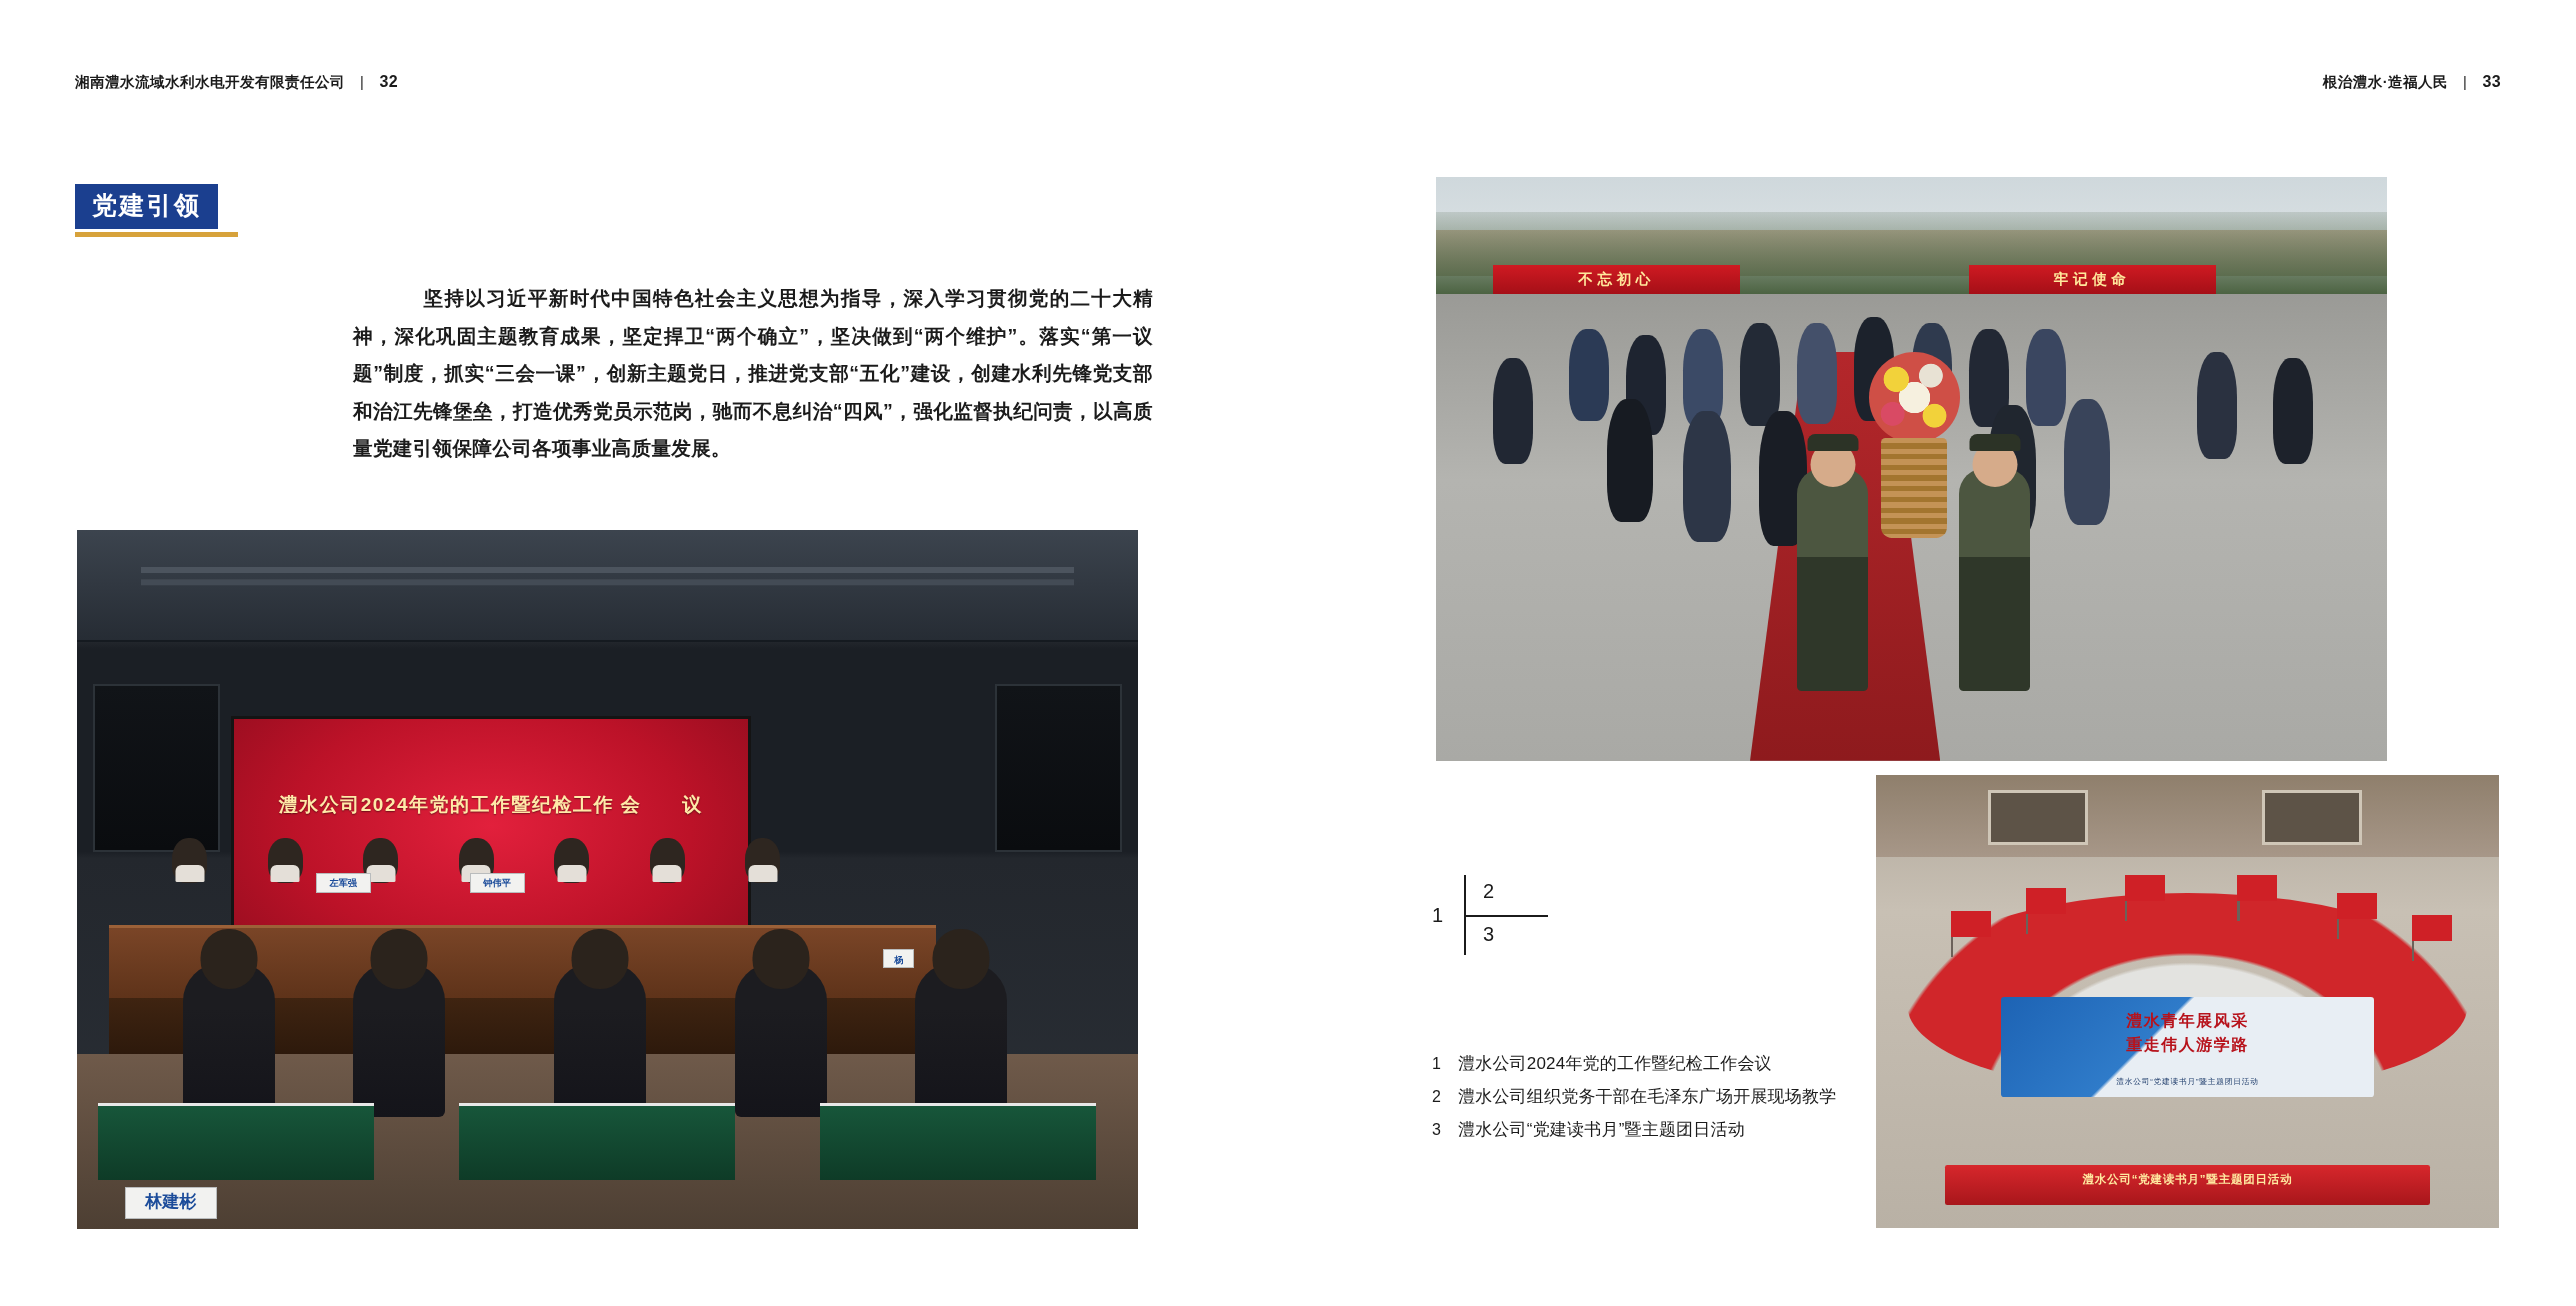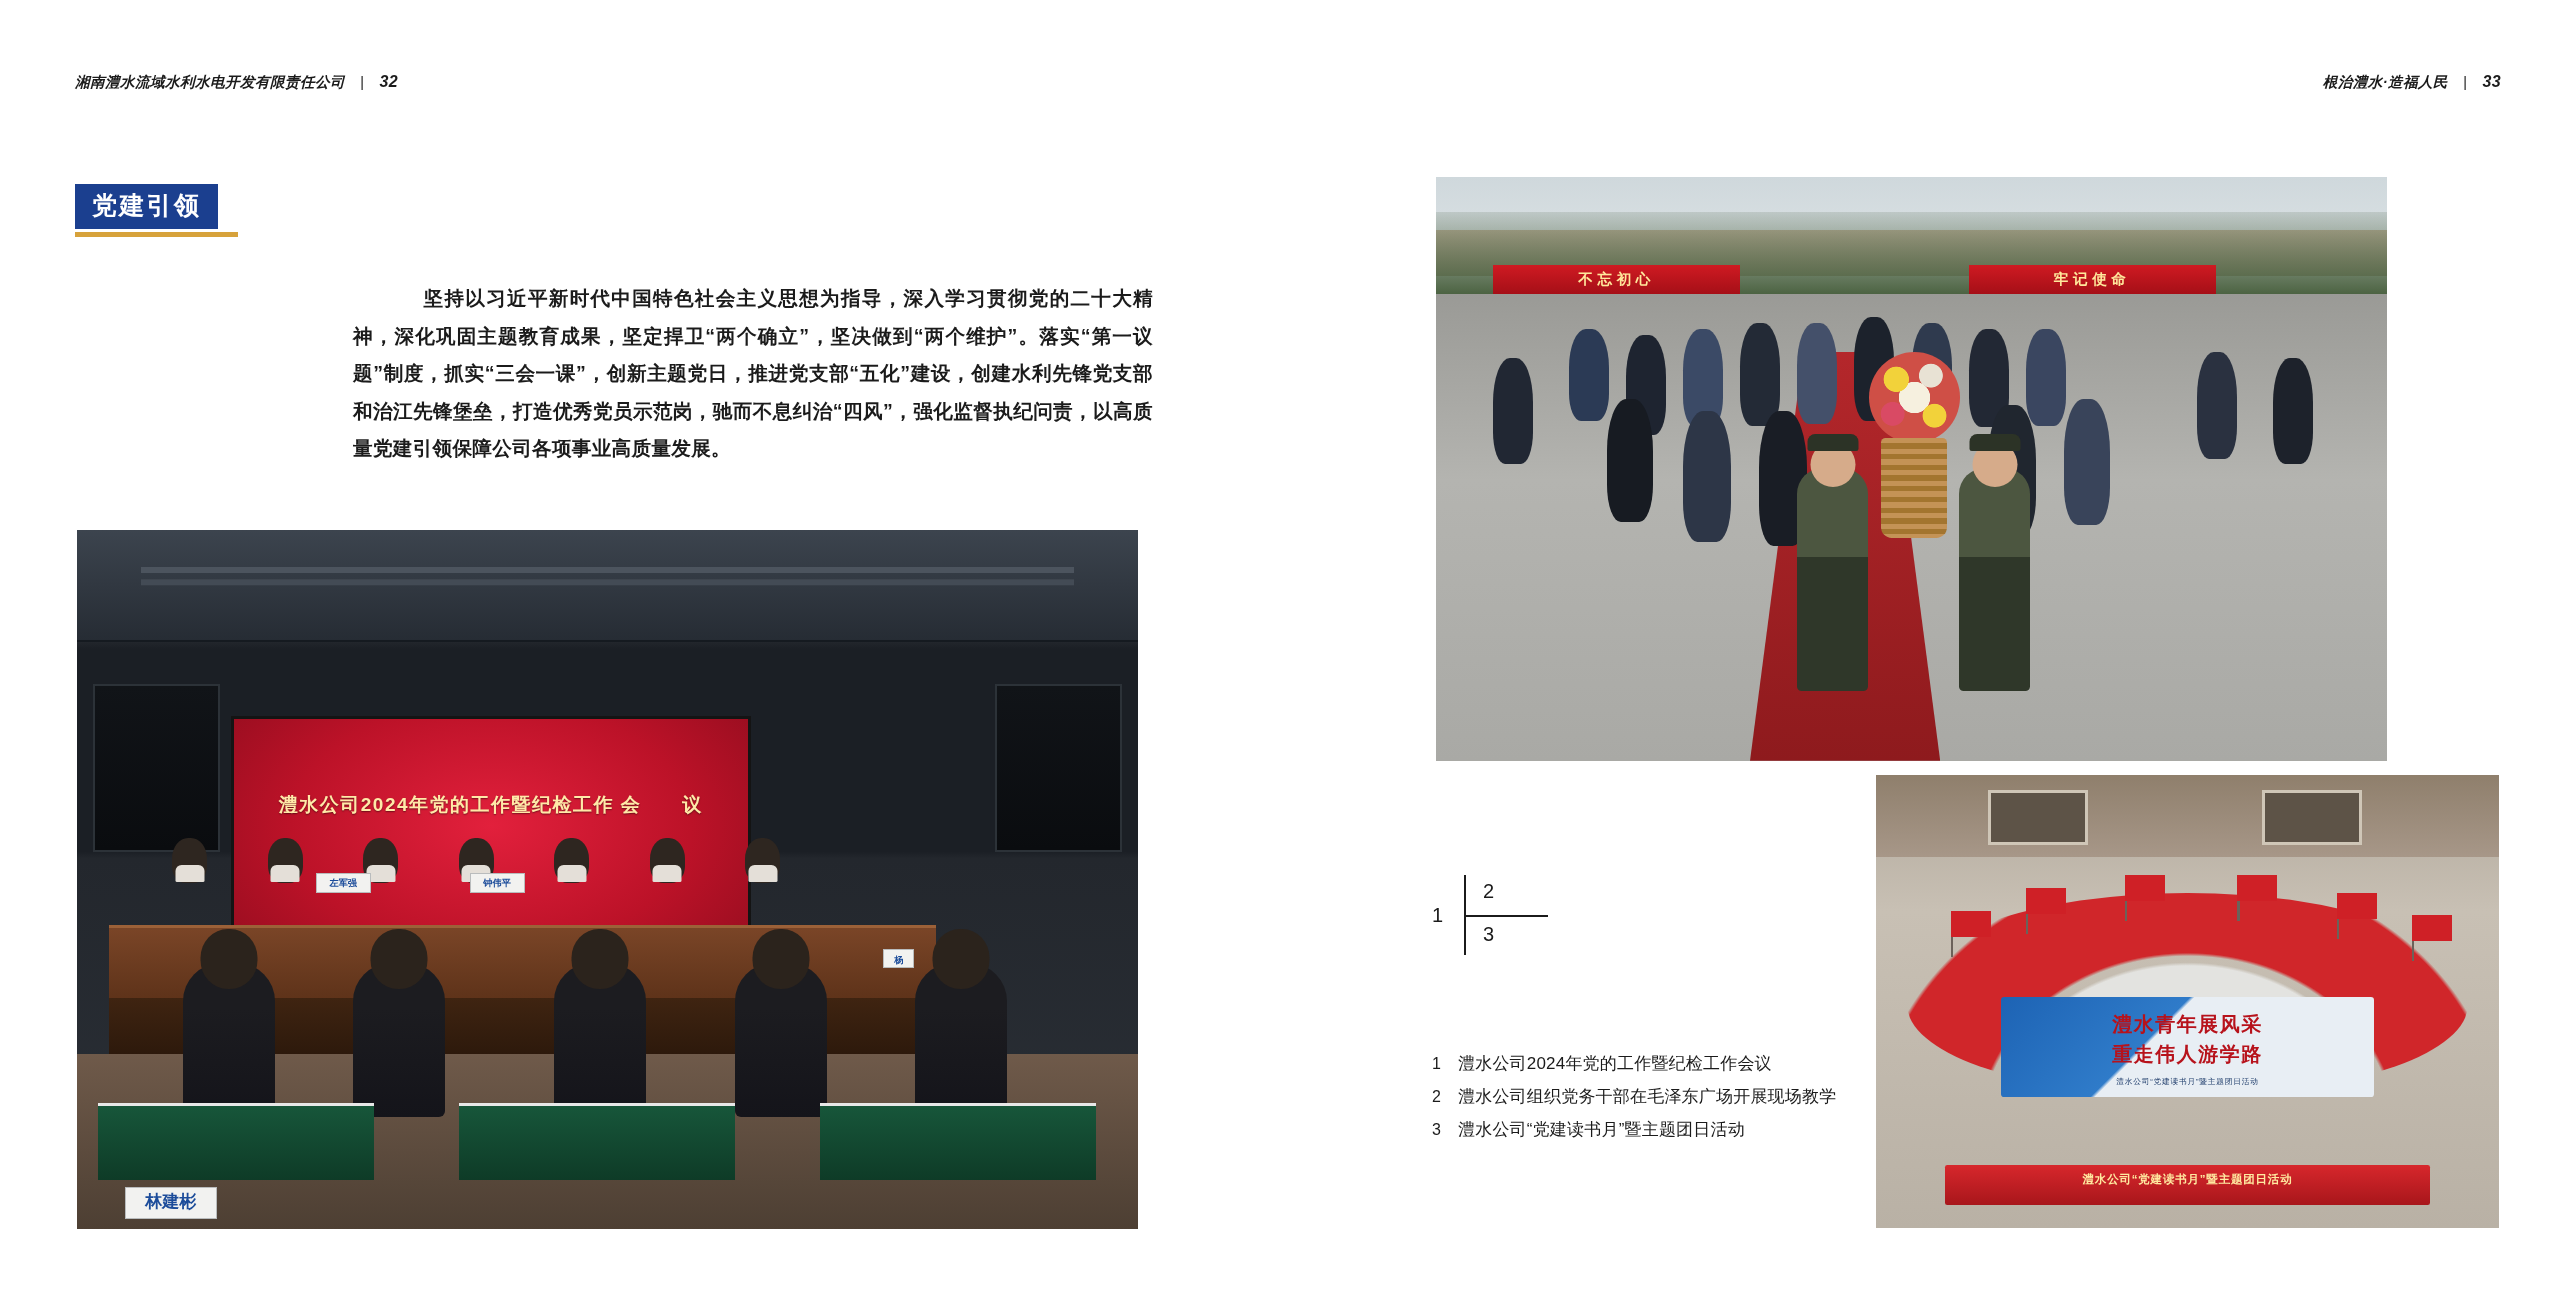--- a/index.html
+++ b/index.html
@@ -16,21 +16,20 @@
 
   
   .runhead {
     position: absolute;
     top: 73px;
     font-size: 14.6px;
     color: #1b1b1b;
     font-weight: bold;
     letter-spacing: 0.4px;
     white-space: nowrap;
-    font-style: italic;
   }
   .runhead-left { left: 75px; }
   .runhead-right { right: 75px; text-align: right; }
   .runhead .sep {
     display: inline-block;
     margin: 0 10.7px;
     color: #1b1b1b;
     font-weight: normal;
   }
   .runhead .pageno {
@@ -284,21 +283,21 @@
       radial-gradient(ellipse at 50% 125%, transparent 0 34%, #e3e3e0 35% 50%, transparent 51%);
   }
   .yt-banner {
     position: absolute; left: 20%; top: 49%; width: 60%; height: 22%;
     background: linear-gradient(135deg, #1d63b4 0%, #2f7bc9 40%, #e8eef4 41%, #e8eef4 100%);
     border-radius: 3.1px;
   }
   .yt-banner-title {
     position: absolute; left: 0; right: 0; top: 12%;
     text-align: center; color: #b7121b;
-    font-size: 20px; font-weight: bold; letter-spacing: 1.5px; line-height: 1.5;
+    font-size: 16px; font-weight: bold; letter-spacing: 1.5px; line-height: 1.5;
   }
   .yt-banner-sub {
     position: absolute; left: 0; right: 0; bottom: 10%;
     text-align: center; color: #23406e;
     font-size: 7.7px; letter-spacing: 0.8px;
   }
   .yt-bottom-banner {
     position: absolute; left: 11%; bottom: 5%; width: 78%; height: 9%;
     background: linear-gradient(to bottom, #d7272c, #a8161b);
     border-radius: 2.3px;

